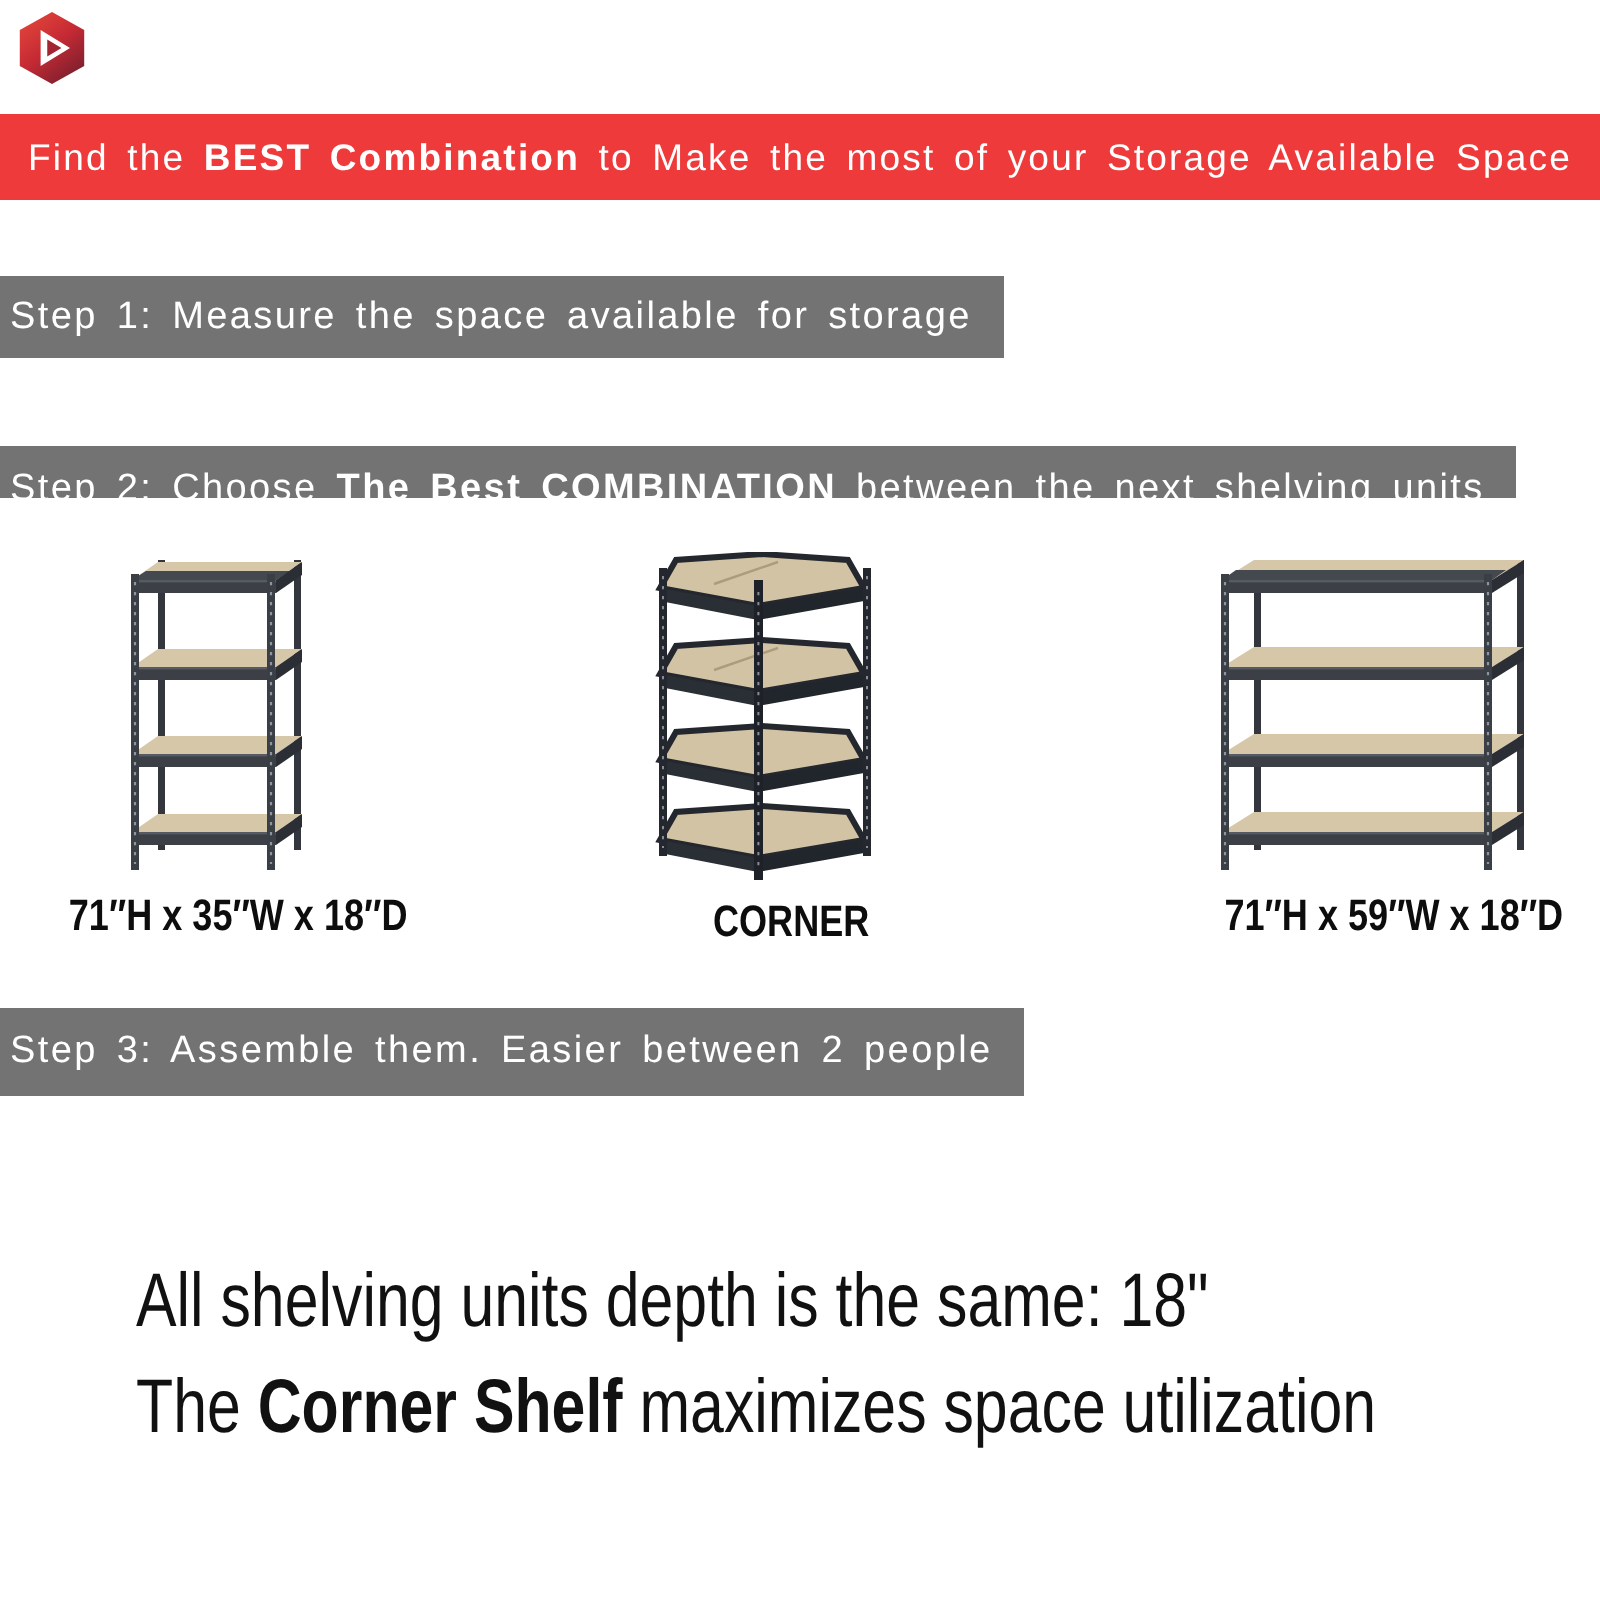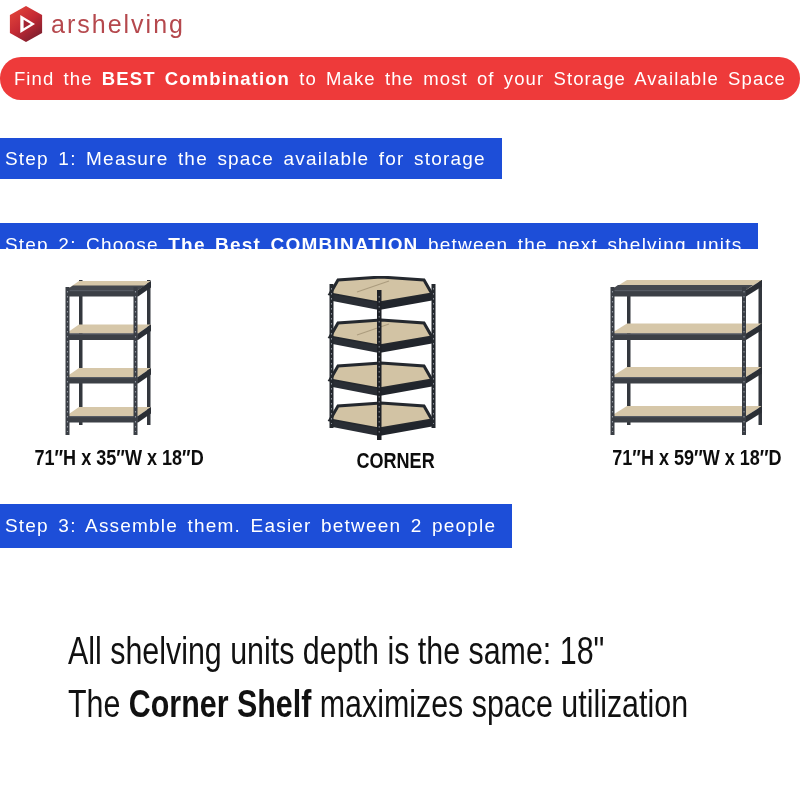--- a/index.html
+++ b/index.html
@@ -8,22 +8,22 @@
 
   
   .logo{position:absolute;top:5px;left:8px;display:flex;align-items:center;gap:7px;}
   .brand{font-size:25px;font-weight:400;color:#b5484d;letter-spacing:2px;}
 
   
   .banner{position:absolute;color:#ffffff;white-space:nowrap;font-size:19px;
           letter-spacing:1.2px;word-spacing:3px;}
   .banner b{font-weight:700;}
   .hero{left:0;right:0;top:57px;height:43px;line-height:43px;background:#ee3a3a;
-        text-align:center;font-size:18.5px;letter-spacing:1.1px;border-radius:21px;}
-  .step{left:0;background:#1d4ed8;padding:0 16px 0 5px;}
+        text-align:center;font-size:18.5px;letter-spacing:1.1px;}
+  .step{left:0;background:#737373;padding:0 16px 0 5px;}
   .step1{top:138px;height:41px;line-height:41px;}
   .step2{top:223px;height:26px;line-height:43px;}
   .step3{top:504px;height:44px;line-height:44px;text-align:center;}
 
   
   .figure{position:absolute;text-align:right;margin:0;padding:0;}
   .figure svg{display:block;margin:0 auto;}
   .fig-narrow{left:18px;top:277px;width:182px;}
   .fig-corner{left:320px;top:276px;width:126px;}
   .fig-wide{left:596px;top:277px;width:180px;}
@@ -48,21 +48,20 @@
         <linearGradient id="hexg" x1="0" y1="0" x2="0.7" y2="1">
           <stop offset="0" stop-color="#e84a3b"></stop>
           <stop offset="0.55" stop-color="#c52a34"></stop>
           <stop offset="1" stop-color="#7e1f2e"></stop>
         </linearGradient>
       </defs>
       <polygon points="19,1 36,10.5 36,29.5 19,39 2,29.5 2,10.5" fill="url(#hexg)"></polygon>
       <polygon points="13,10.5 28.5,20 13,29.5" fill="#ffffff"></polygon>
       <polygon points="16.5,15.5 24,20 16.5,24.5" fill="#a32433"></polygon>
     </svg>
-    <span class="brand">arshelving</span>
   </header>
 
   <div class="banner hero">
     <span>Find the </span><b>BEST Combination</b><span> to Make the most of your Storage Available Space</span>
   </div>
 
   <div class="banner step step1">
     <span>Step 1: Measure the space available for storage</span><b></b><span></span>
   </div>
 

